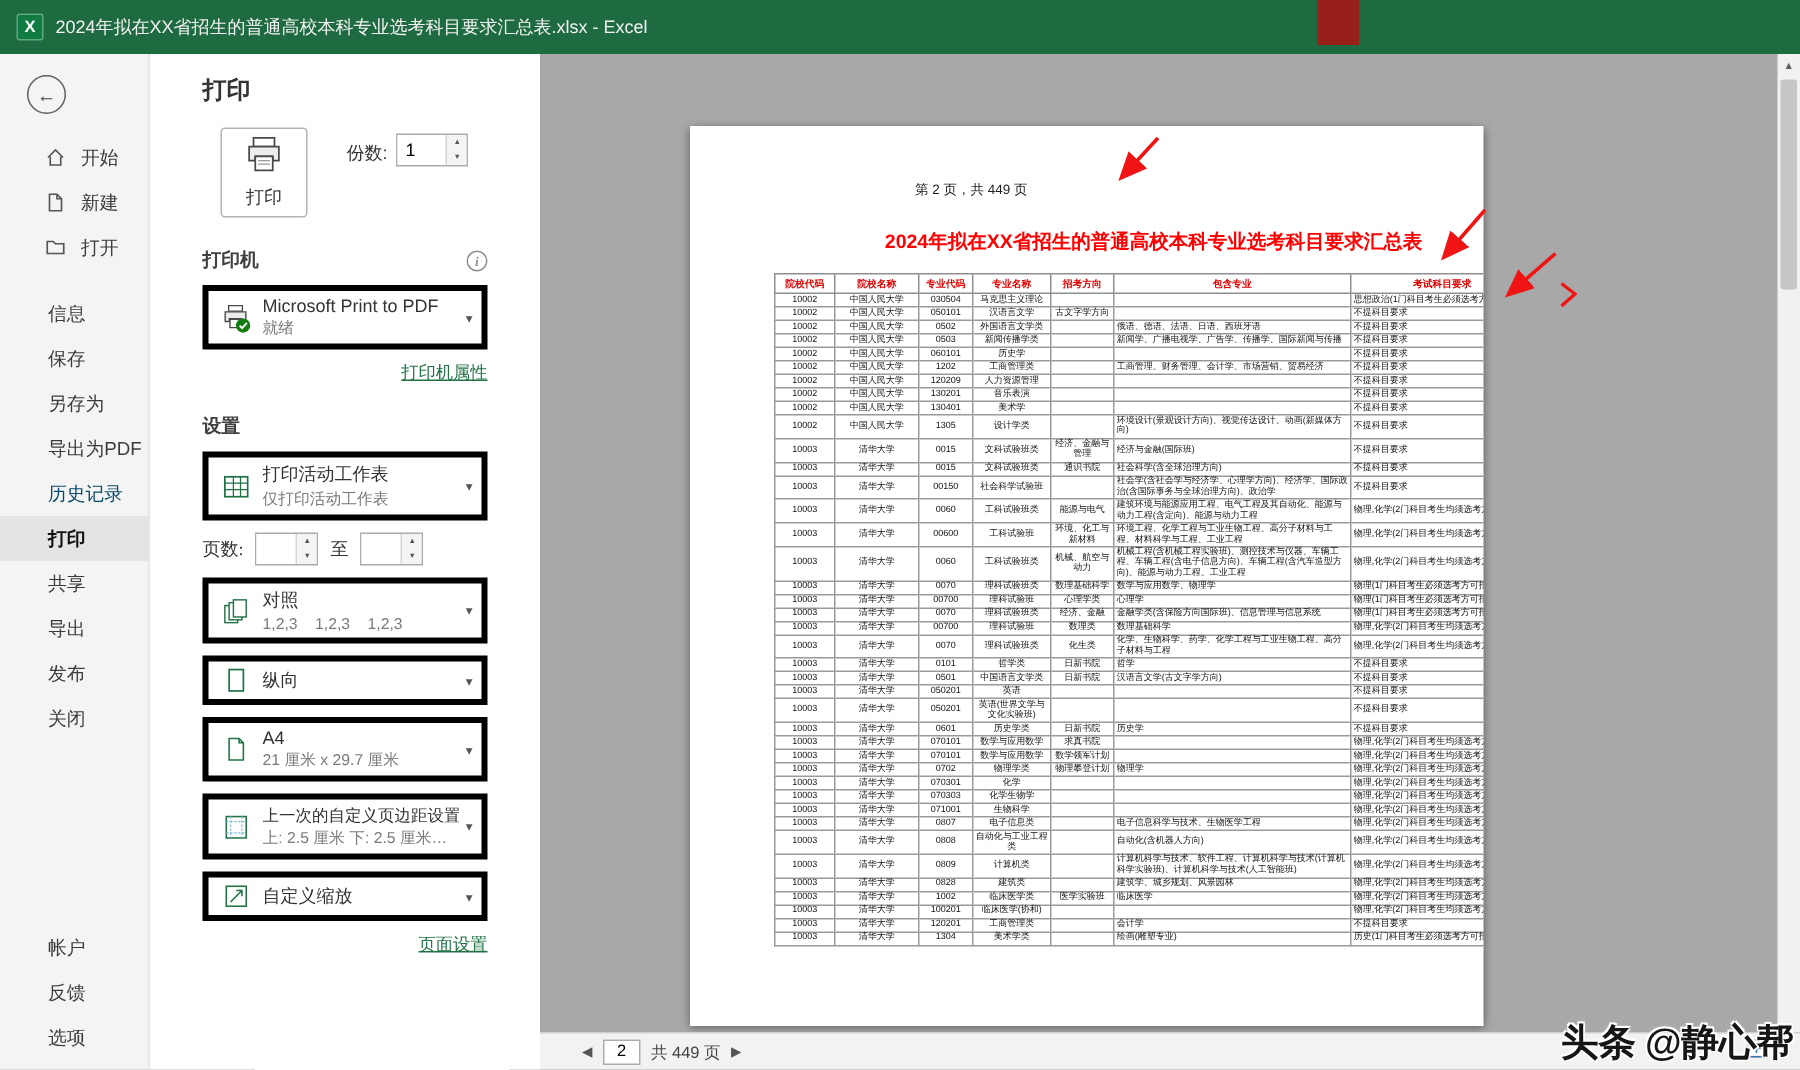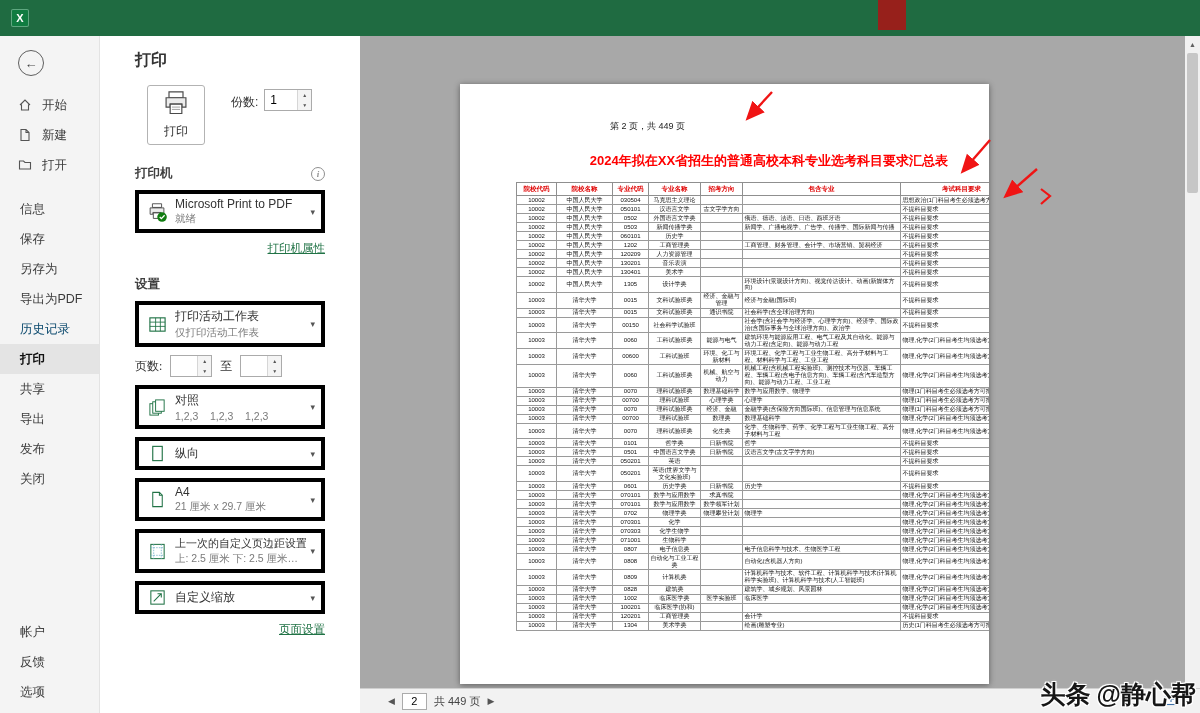--- a/index.html
+++ b/index.html
@@ -16,21 +16,21 @@
   .tb-btn { width:38px; display:flex; align-items:center; justify-content:center; font-size:12px; color:#fff; cursor:default; }
   .tb-signin { width:auto; padding:0 14px; font-size:12px; }
   .tb-redblock { position:absolute; left:878px; top:0; width:28px; height:30px; background:#97201b; }
 
   .main { display:flex; height:677px; }
 
   
   .sidebar { width:100px; background:#f4f4f4; border-right:1px solid #e3e3e3; display:flex; flex-direction:column; padding-top:10px; }
   .back-btn { width:26px; height:26px; border:1px solid #5f5f5f; border-radius:50%; margin:4px 0 14px 18px;
               display:flex; align-items:center; justify-content:center; font-size:13px; color:#444; }
-  .side-item { height:30px; display:flex; align-items:center; padding-left:20px; font-size:12.5px; color:#3b3b3b; cursor:default; white-space:nowrap; }
+  .side-item { height:30px; display:flex; align-items:center; padding-left:32px; font-size:12.5px; color:#3b3b3b; cursor:default; white-space:nowrap; }
   .side-item .si-ico { width:15px; height:15px; margin-right:9px; margin-left:-2px; display:inline-flex; }
   .side-gap { height:14px; }
   .item-selected { background:#e4e4e4; font-weight:bold; color:#111; }
   .item-disabled { color:#0c4a6e; }
   .side-spacer { flex:1; }
   .side-bottom { padding-bottom:6px; }
 
   
   .panel { width:260px; background:#fff; padding:14px 0 0 35px; position:relative; }
   .panel-h1 { font-size:16px; font-weight:600; color:#333; margin-bottom:14px; }
@@ -99,20 +99,21 @@
   .watermark { position:absolute; right:4px; bottom:2px; z-index:50; font-size:25px; font-weight:bold; color:#161616;
                text-shadow:-1px -1px 0 #fff, 1px -1px 0 #fff, -1px 1px 0 #fff, 1px 1px 0 #fff, 0 0 3px #fff;
                white-space:nowrap; pointer-events:none; }
   .watermark .wm-brand { font-family:"Liberation Serif", serif; margin-right:6px; }
 </style>
 </head>
 <body>
 
 <div class="titlebar">
   <span class="tb-appicon">X</span>
+  <span class="tb-title">2024年拟在XX省招生的普通高校本科专业选考科目要求汇总表.xlsx  -  Excel</span>
   <span class="tb-redblock"></span>
 </div>
 
 <div class="main">
 
   <nav class="sidebar">
     <div class="back-btn">←</div>
 
     <div class="side-item">
       <span class="si-ico">

